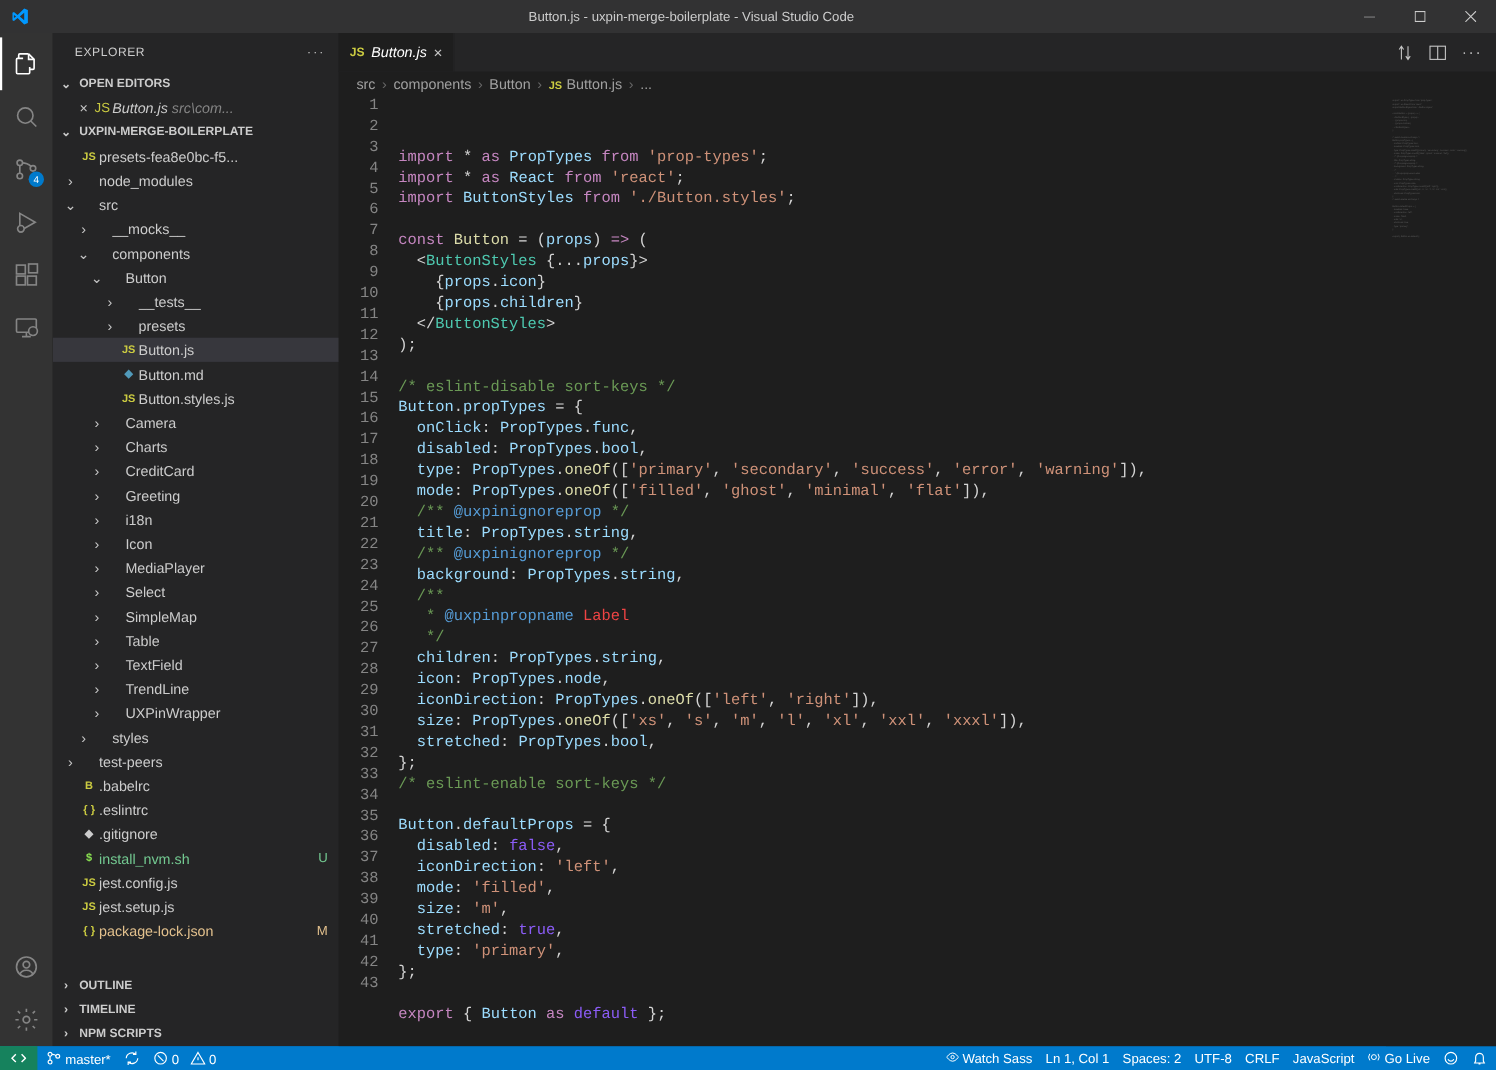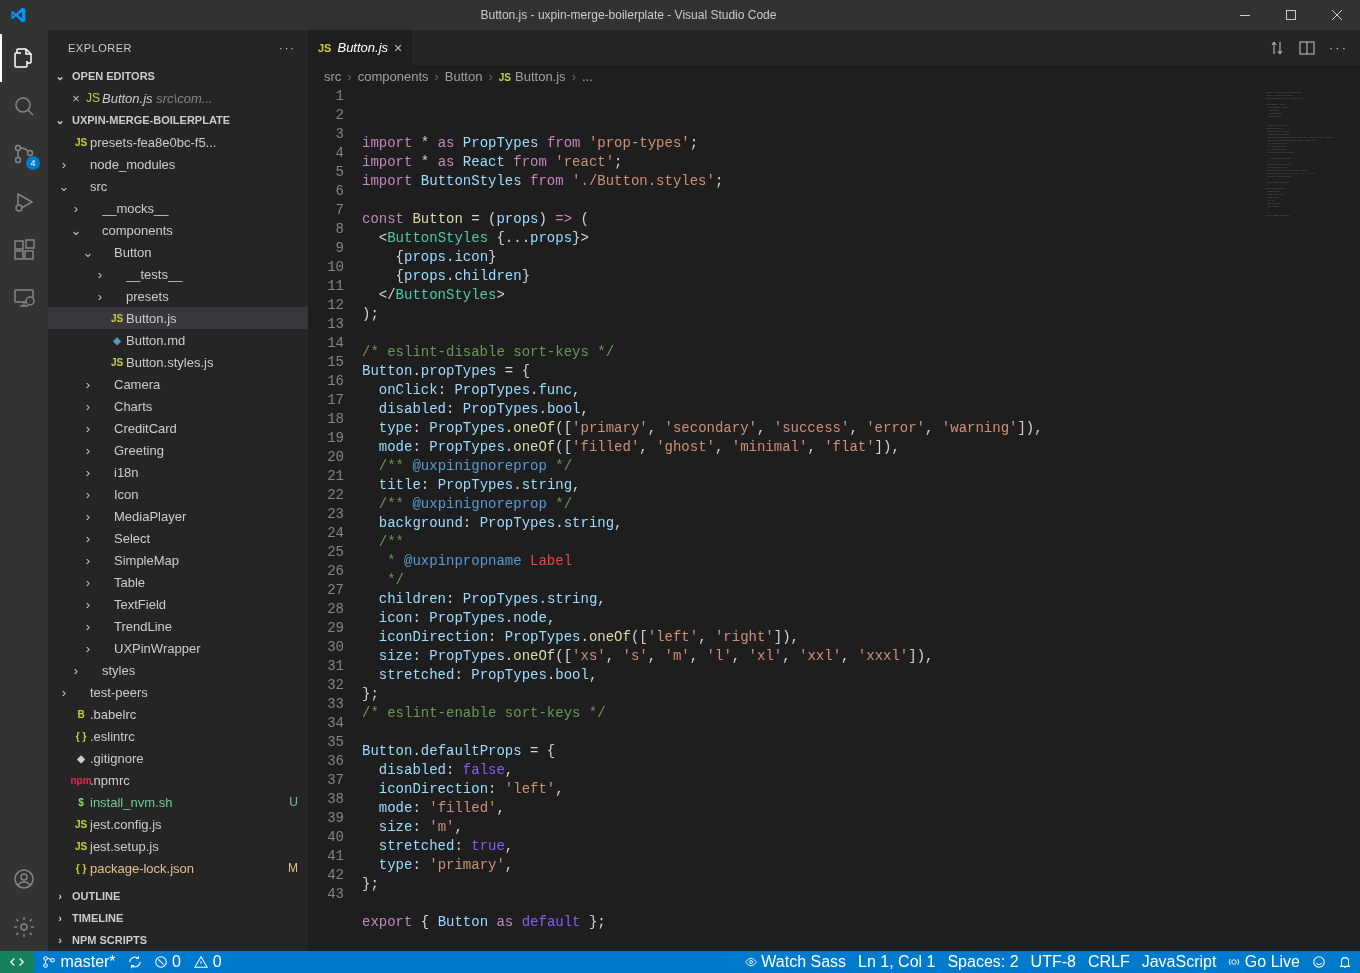--- a/index.html
+++ b/index.html
@@ -153,21 +153,21 @@
 .var { color:#9cdcfe; }
 .attr { color:#9cdcfe; }
 .tag { color:#4ec9b0; }
 .bool { color:#8b5cf6; }
 .comment { color:#6a9955; }
 .doctag { color:#569cd6; }
 
 
 .statusbar {
   height: 22px; background:#007acc; color:#ffffff;
-  display:flex; align-items:center; font-size:16px;
+  display:flex; align-items:center; font-size:12px;
 }
 .statusbar .sb-left, .statusbar .sb-right { display:flex; align-items:center; gap:12px; padding:0 8px; }
 .statusbar .sb-mid { flex:1; }
 .statusbar .remote {
   background:#16825d; height:22px; width:34px; display:flex; align-items:center; justify-content:center;
 }
 
 
 .tree::-webkit-scrollbar { width: 10px; }
 .tree::-webkit-scrollbar-thumb { background:#424242; }
@@ -425,25 +425,20 @@
         </div>
         <div class="tree-row" style="padding-left: 8px;">
           <span class="twisty"></span>
           <span class="icon file-json" style="font-size: 10px; font-weight: bold;">{ }</span>
           <span class="label">.eslintrc</span>
         </div>
         <div class="tree-row" style="padding-left: 8px;">
           <span class="twisty"></span>
           <span class="icon" style="font-size: 10px; font-weight: bold;">◆</span>
           <span class="label">.gitignore</span>
-        </div>
-        <div class="tree-row" style="padding-left: 8px;">
-          <span class="twisty"></span>
-          <span class="icon file-rc" style="font-size: 10px; font-weight: bold;">npm</span>
-          <span class="label">.npmrc</span>
         </div>
         <div class="tree-row" style="padding-left: 8px;">
           <span class="twisty"></span>
           <span class="icon file-sh" style="font-size: 10px; font-weight: bold;">$</span>
           <span class="label git-u">install_nvm.sh</span>
           <span class="badge-text git-u">U</span>
         </div>
         <div class="tree-row" style="padding-left: 8px;">
           <span class="twisty"></span>
           <span class="icon file-js" style="font-size: 10px; font-weight: bold;">JS</span>

